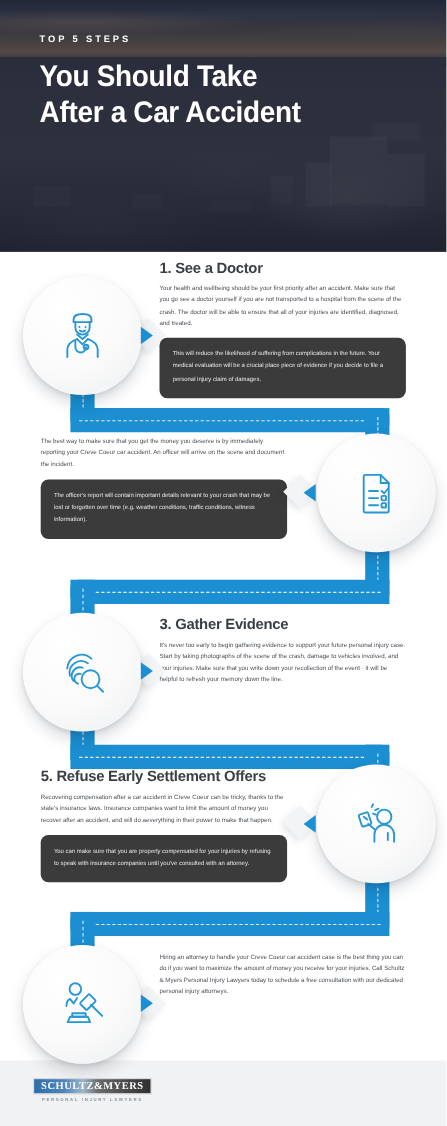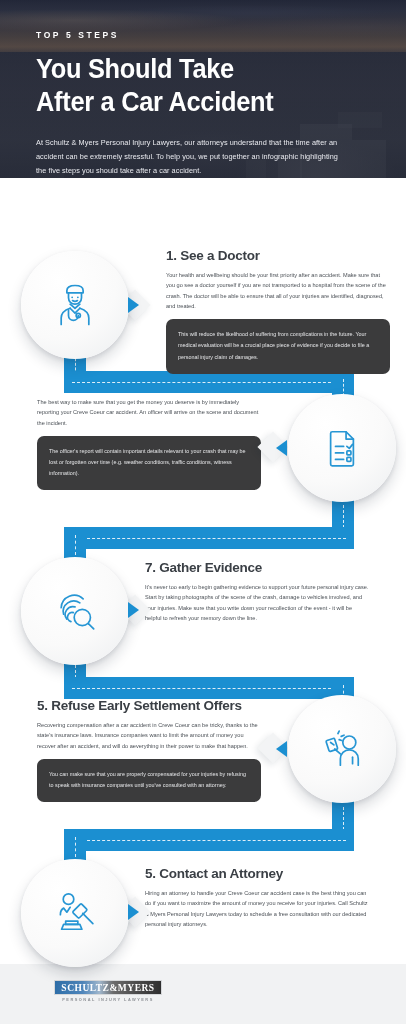--- a/index.html
+++ b/index.html
@@ -15,21 +15,21 @@
     width: 406px;
     height: 1024px;
     background: #ffffff;
     overflow: hidden;
   }
 
   
   .hero {
     position: absolute;
     left: 0; top: 0;
-    width: 406px; height: 178px;
+    width: 406px; height: 229px;
     overflow: hidden;
     background: #20242e;
   }
   .hero-sky {
     position: absolute; left: 0; top: 0; width: 406px; height: 60px;
     background: linear-gradient(180deg,
       #2b3044 0%, #3a3f52 18%, #4e4a53 40%, #6c5e56 62%, #8a7260 78%, #3e4252 100%);
   }
   .hero-sky:after {
     content: "";
@@ -139,21 +139,21 @@
     font-size: 5.4px;
     line-height: 2.05;
   }
 
   
   .footer {
     position: absolute; left: 0; top: 964px; width: 406px; height: 60px;
     background: #f1f2f3;
     display: flex; align-items: center;
   }
-  .logo-wrap { position: absolute; left: 54px; top: 16px; width: 108px; }
+  .logo-wrap { position: absolute; left: 30px; top: 16px; width: 108px; }
   .logo-bar {
     height: 15px; width: 108px;
     background: linear-gradient(90deg, #2e6ea8 0%, #4f86bb 26%, #9fb6cc 42%, #6b6b6b 55%, #4a4a4a 78%, #2f2f2f 100%);
     display: flex; align-items: center; justify-content: center;
     border: 1px solid #d6d8da;
   }
   .logo-main {
     color: #fff; font-size: 9.5px; font-weight: 700; letter-spacing: .5px;
     font-family: "Liberation Serif", serif;
     white-space: nowrap;
@@ -182,21 +182,20 @@
       <div class="blk" style="left:338px;top:60px;width:44px;height:16px;opacity:.55;"></div>
     </div>
     <div class="hero-veil"></div>
 
     <div class="hero-inner">
       <div class="eyebrow">TOP 5 STEPS</div>
       <div class="hero-title">
         <div>You Should Take</div>
         <div>After a Car Accident</div>
       </div>
-      <div class="hero-sub">At Schultz &amp; Myers Personal Injury Lawyers, our attorneys understand that the time after an accident can be extremely stressful. To help you, we put together an infographic highlighting the five steps you should take after a car accident.</div>
     </div>
   </div>
 
   <div class="flow">
 
     <div class="band v" style="left:64px;top:112px;width:22px;height:42px;">
         <div class="dash"></div>
       </div>
     <div class="band" style="left:64px;top:142px;width:290px;height:22px;border-radius:0 7px 7px 0;">
         <div class="dash"></div>
@@ -244,21 +243,21 @@
         <circle cx="35.5" cy="22.5" r="1.1" fill="#2796d4" stroke="none"></circle>
         <path d="M29 26.5c1.8 1.4 4.2 1.4 6 0"></path>
         <path d="M26 31l6 5 6-5"></path>
         <path d="M15 56v-8c0-6 5-10 11-12M49 56v-8c0-6-5-10-11-12"></path>
         <path d="M26 36l6 6 6-6"></path>
         <path d="M24 38v7a6 6 0 0 0 12 0"></path>
         <circle cx="36" cy="45" r="2.6"></circle>
       </svg>
     </div>
     <div class="pointer right" style="left:128px;top:68px;"></div>
-    <div class="step" style="left:145px;top:19px;width:224px;margin-left:21px;">
+    <div class="step" style="left:145px;top:7px;width:224px;">
       <div class="step-title">1. See a Doctor</div>
       <div class="step-body">Your health and wellbeing should be your first priority after an accident. Make sure that you go see a doctor yourself if you are not transported to a hospital from the scene of the crash. The doctor will be able to ensure that all of your injuries are identified, diagnosed, and treated.</div>
       <div class="callout">This will reduce the likelihood of suffering from complications in the future. Your medical evaluation will be a crucial place piece of evidence if you decide to file a personal injury claim of damages.</div>
     </div>
 
     <div class="nub" style="left:262px;top:207px;"></div>
     <div class="badge" style="left:288px;top:165px;">
       <svg viewBox="0 0 64 64" fill="none" stroke="#2796d4" stroke-width="2.1" stroke-linecap="round" stroke-linejoin="round">
         <path d="M20 12h17l9 9v31a2 2 0 0 1-2 2H20a2 2 0 0 1-2-2V14a2 2 0 0 1 2-2z"></path>
         <path d="M37 12v9h9"></path>
@@ -280,21 +279,21 @@
         <path d="M15 28a16 16 0 0 1 27-11"></path>
         <path d="M18 36a13 13 0 0 1 20-14"></path>
         <path d="M22 42a9.5 9.5 0 0 1 10-15"></path>
         <path d="M27 45a5.5 5.5 0 0 1 3-11"></path>
         <circle cx="41" cy="40" r="10"></circle>
         <path d="M48.5 47.5L55 54"></path>
       </svg>
     </div>
     <div class="pointer right" style="left:128px;top:373px;"></div>
     <div class="step" style="left:145px;top:331px;width:224px;">
-      <div class="step-title">7. Gather Evidence</div>
+      <div class="step-title">3. Gather Evidence</div>
       <div class="step-body">It's never too early to begin gathering evidence to support your future personal injury case. Start by taking photographs of the scene of the crash, damage to vehicles involved, and your injuries. Make sure that you write down your recollection of the event - it will be helpful to refresh your memory down the line.</div>
     </div>
 
     <div class="nub" style="left:262px;top:508px;"></div>
     <div class="badge" style="left:288px;top:466px;">
       <svg viewBox="0 0 64 64" fill="none" stroke="#2796d4" stroke-width="2.1" stroke-linecap="round" stroke-linejoin="round">
         <circle cx="41" cy="24" r="8"></circle>
         <path d="M30 52v-8a11 11 0 0 1 11-11 11 11 0 0 1 11 11v8"></path>
         <path d="M45 42v8"></path>
         <path d="M30 38l-7-6"></path>
@@ -316,21 +315,20 @@
         <circle cx="24" cy="15" r="6.5"></circle>
         <path d="M14 34c0-4 2-7 4-8l4 5 4-6"></path>
         <rect x="32.5" y="22" width="11" height="15" rx="1.6" transform="rotate(45 38 29.5)"></rect>
         <path d="M41.5 32.5L54 45"></path>
         <path d="M18 46h20l2.5 6H15.5z"></path>
         <path d="M20.5 42h15v4h-15z"></path>
       </svg>
     </div>
     <div class="pointer right" style="left:128px;top:675px;"></div>
     <div class="step" style="left:145px;top:637px;width:224px;">
-      <div class="step-title">5. Contact an Attorney</div>
       <div class="step-body">Hiring an attorney to handle your Creve Coeur car accident case is the best thing you can do if you want to maximize the amount of money you receive for your injuries. Call Schultz &amp; Myers Personal Injury Lawyers today to schedule a free consultation with our dedicated personal injury attorneys.</div>
     </div>
 
   </div>
 
   <div class="footer">
     <div class="logo-wrap">
       <div class="logo-bar">
         <span class="logo-main">SCHULTZ&amp;MYERS</span>
       </div>

